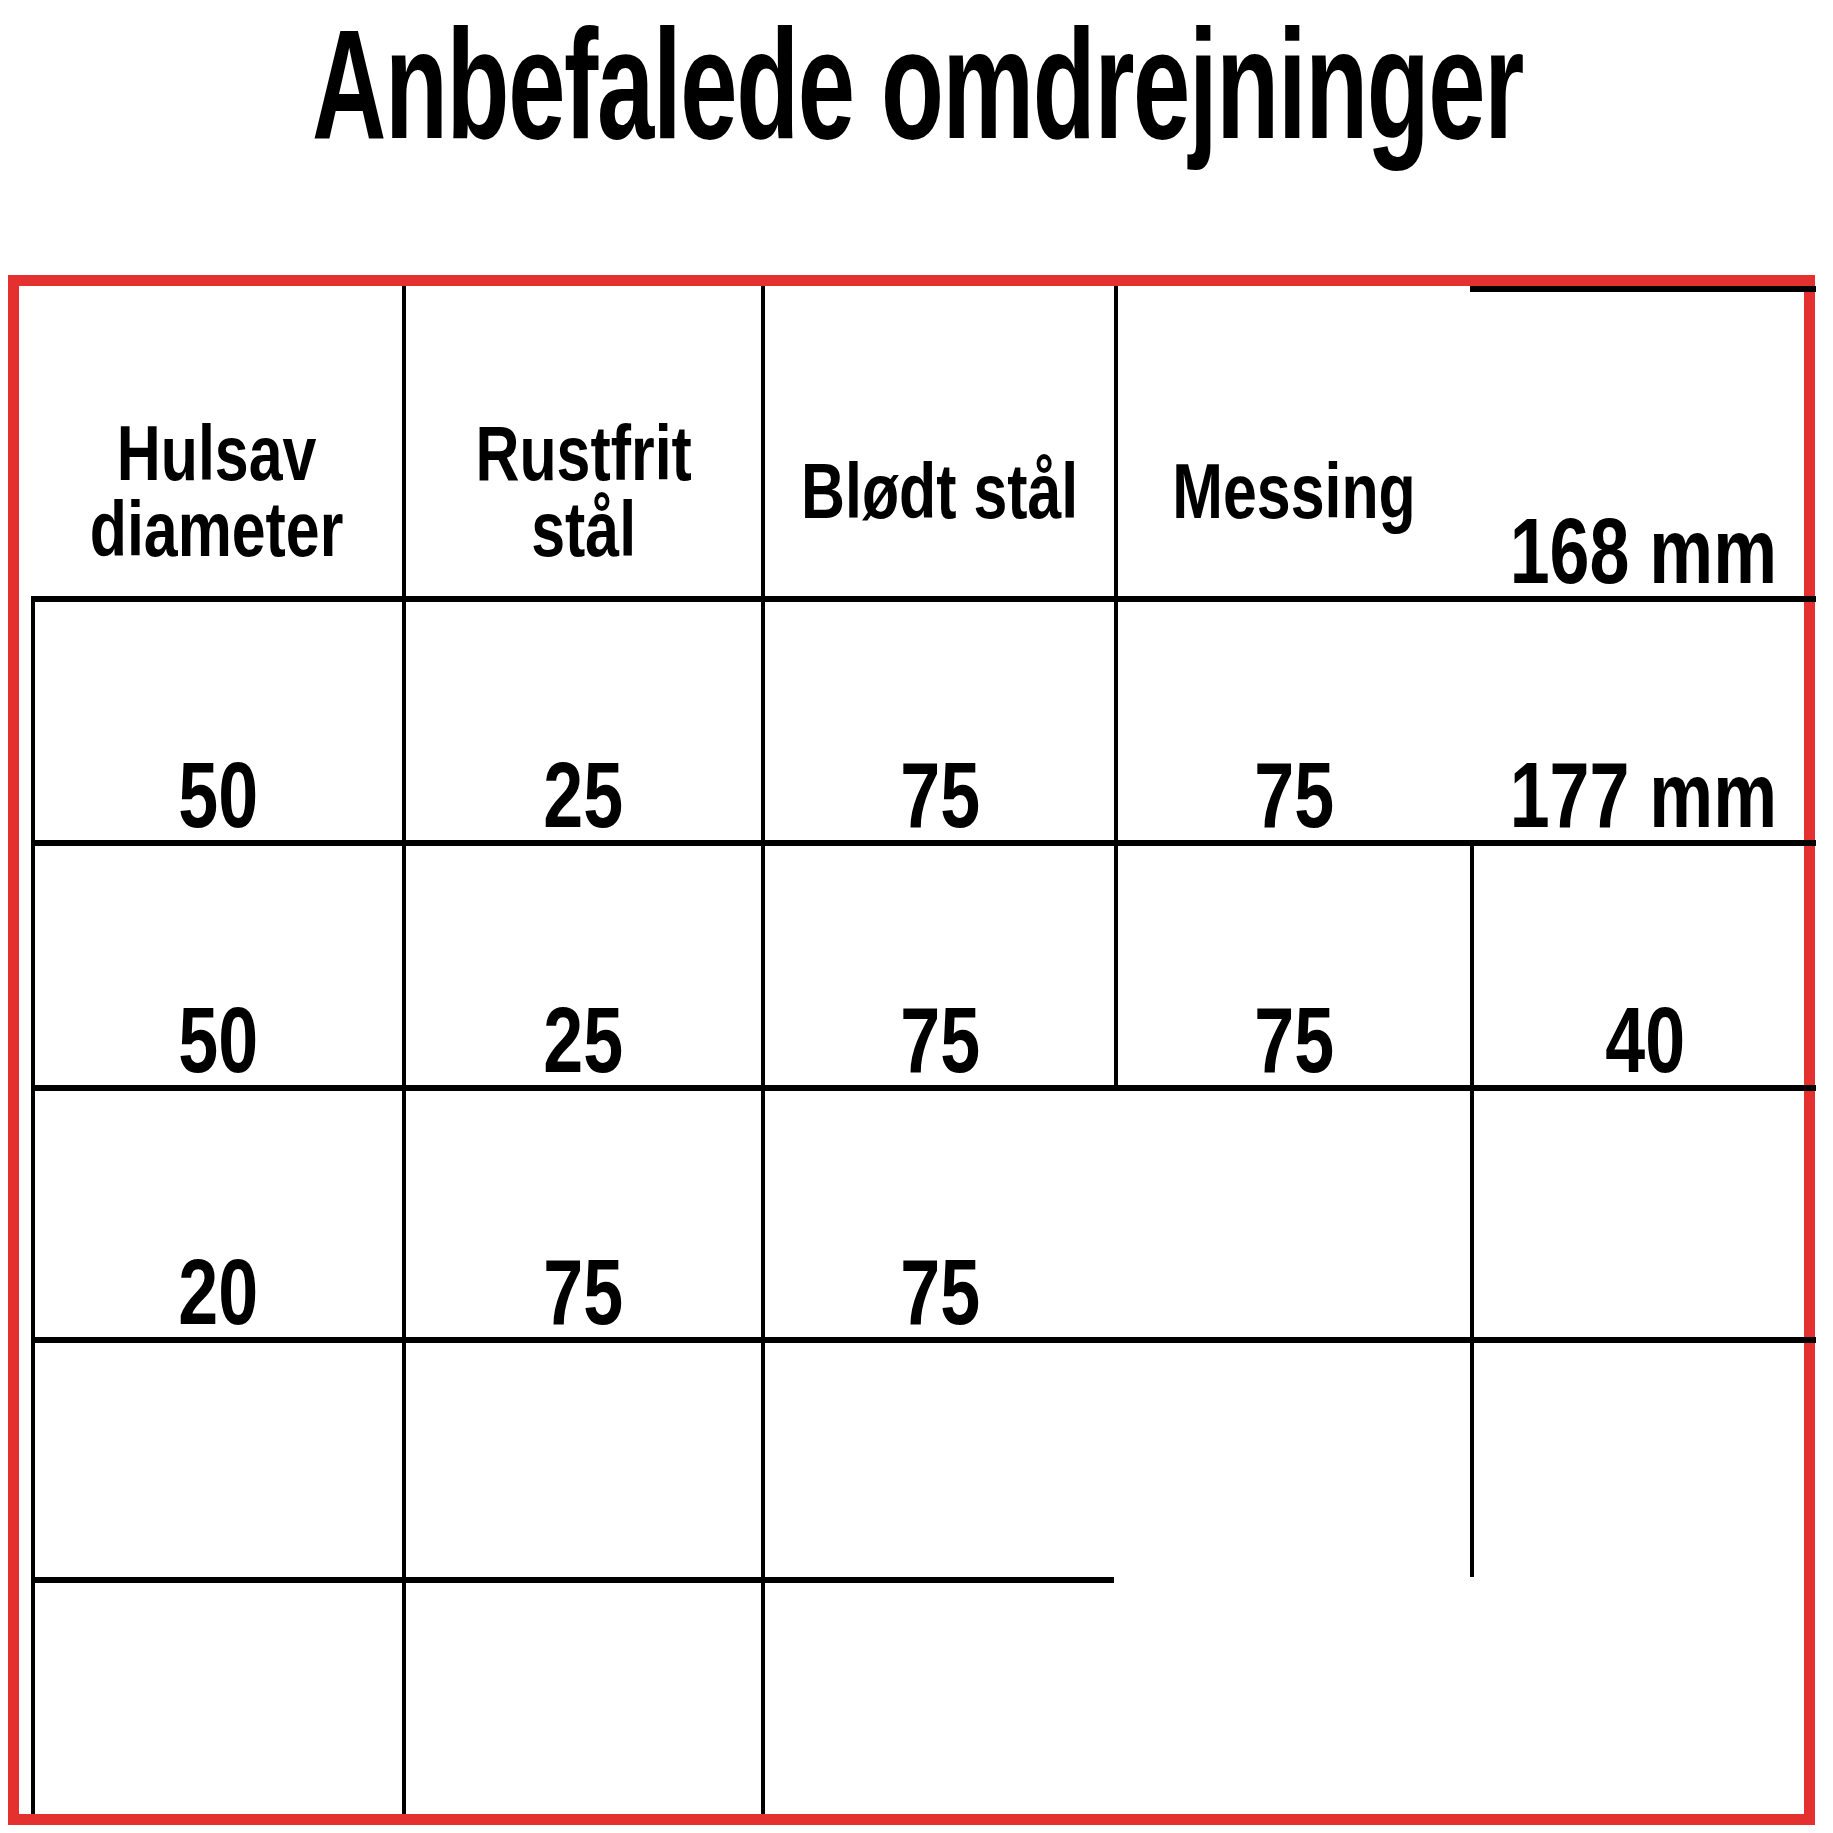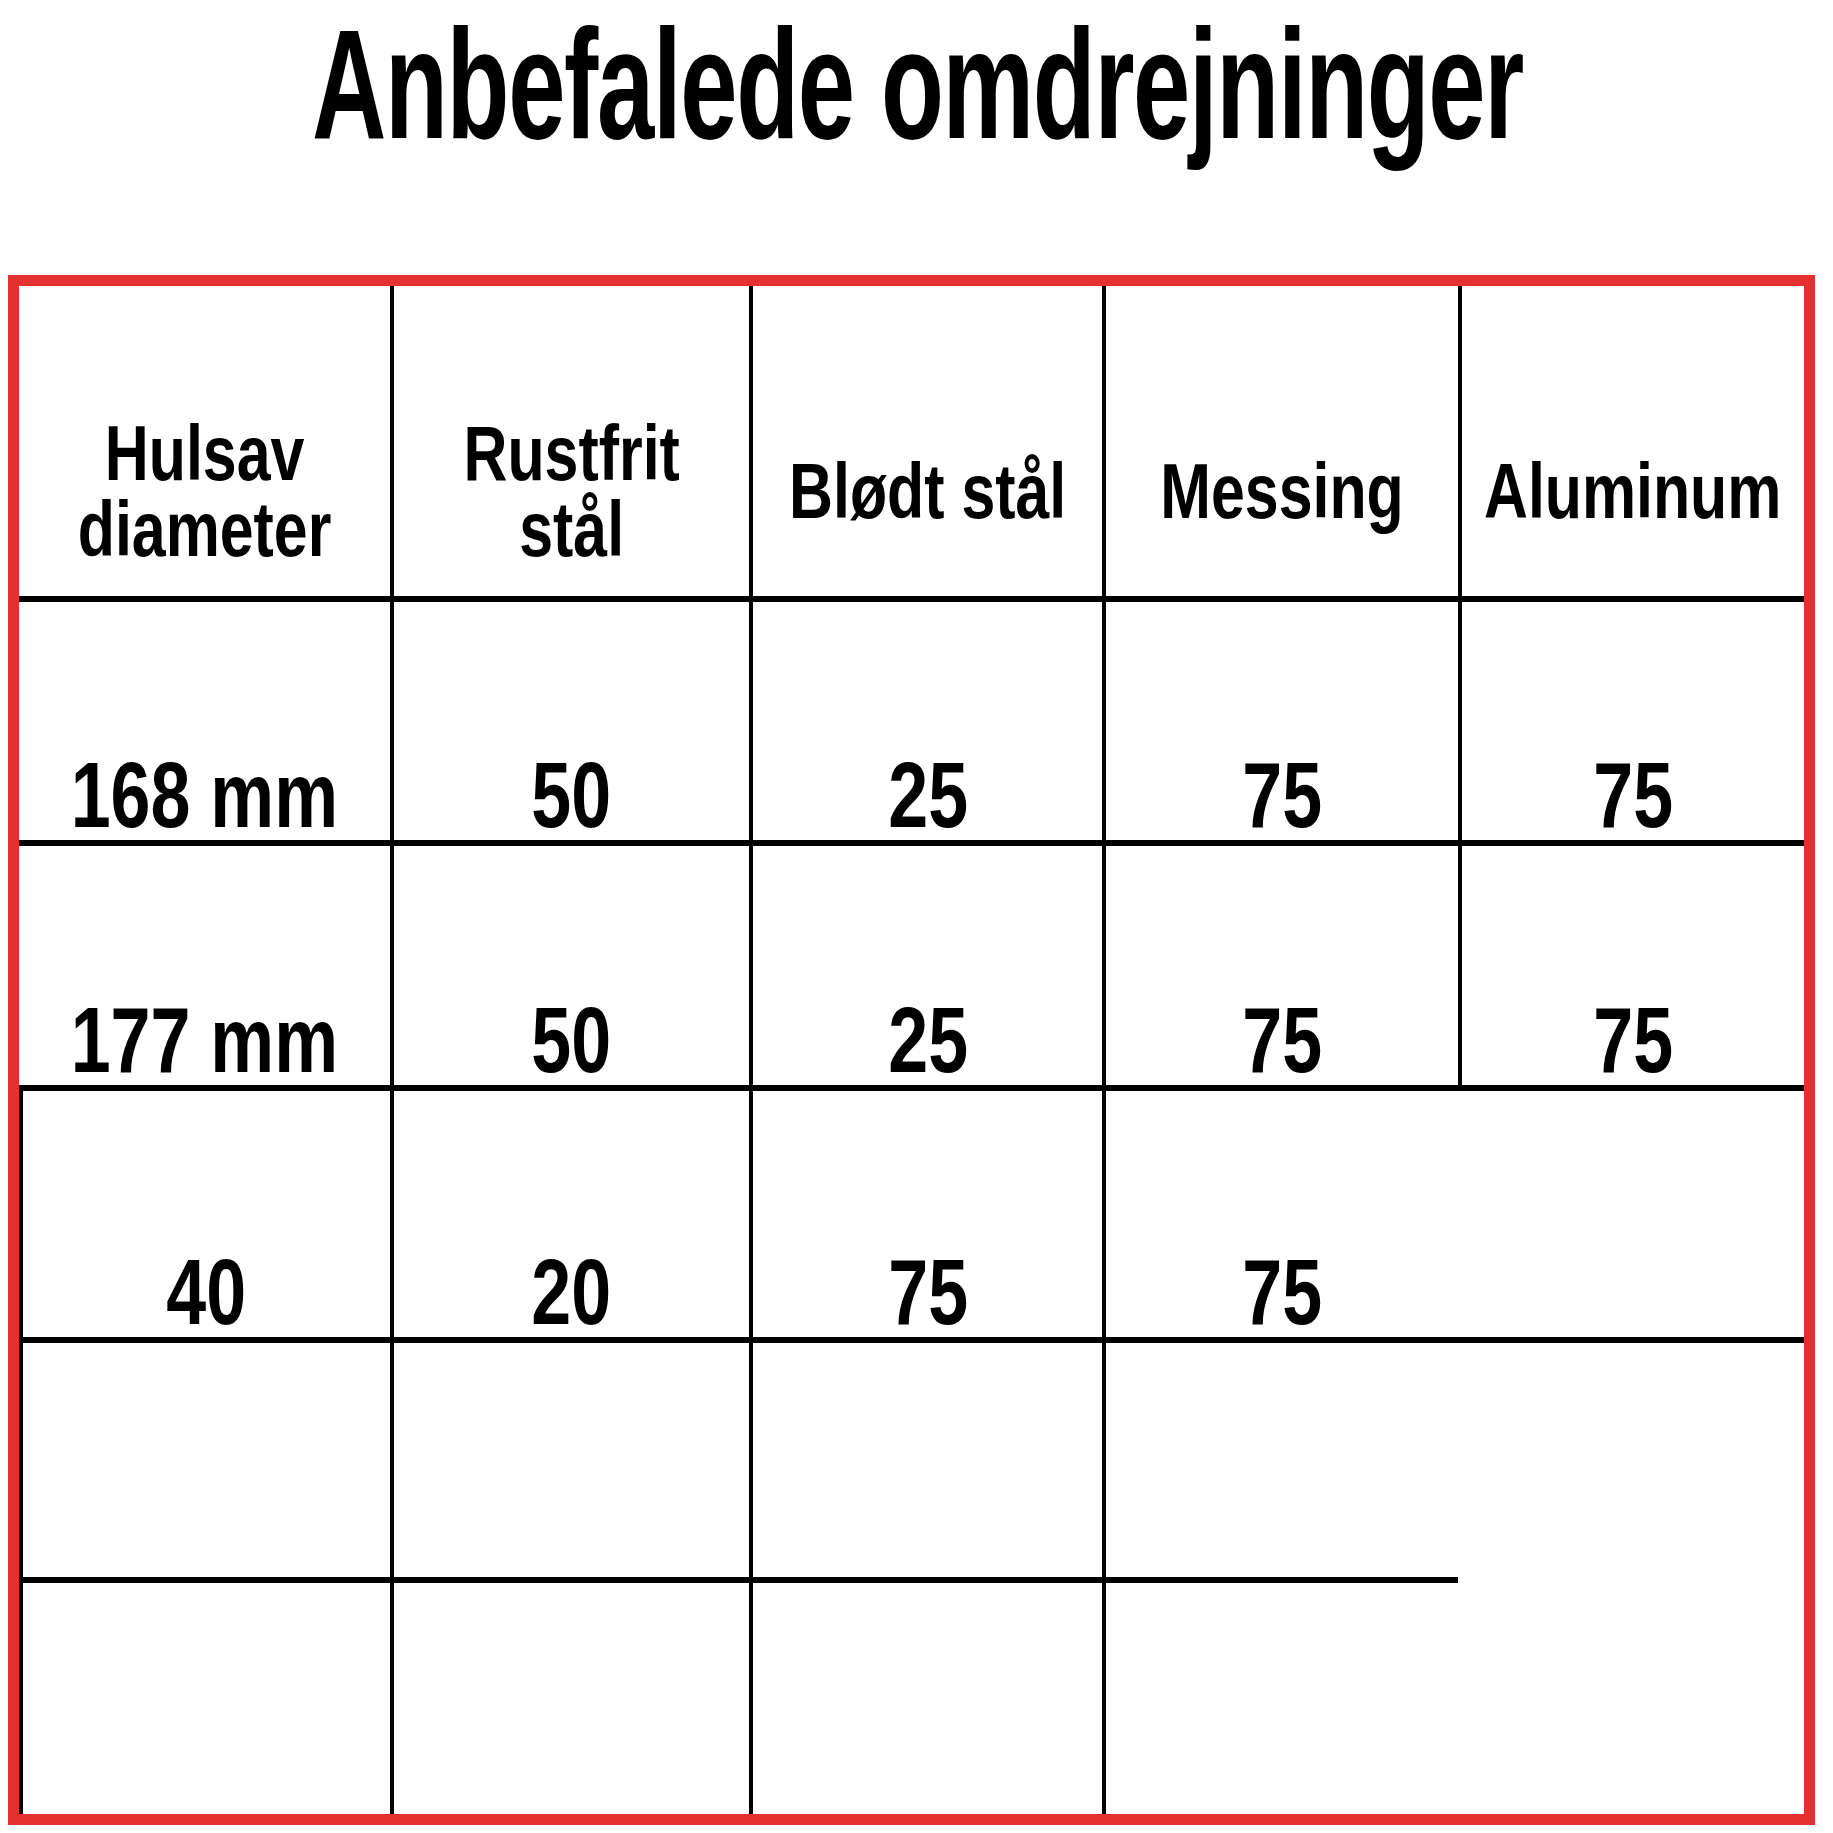--- a/index.html
+++ b/index.html
@@ -44,20 +44,21 @@
     border:11px solid var(--red);
     background:var(--bg);
   }
 
   .grid{
     display:grid;
     width:100%;
     height:100%;
     grid-template-columns:20.8% 20.1% 19.8% 19.9% auto;
     grid-template-rows:310px 244px 245px 252px 240px auto;
+    margin-left:12px;
   }
 
   .cell{
     display:flex;
     align-items:center;
     justify-content:center;
     border-left:4px solid var(--black);
     border-top:6px solid var(--black);
     overflow:hidden;
   }
@@ -98,23 +99,20 @@
       </div>
     <div class="cell header r0 c2">
         <span class="cond">Rustfrit
 stål</span>
       </div>
     <div class="cell header r0 c1">
         <span class="cond">Blødt stål</span>
       </div>
     <div class="cell header r0 c3">
         <span class="cond">Messing</span>
-      </div>
-    <div class="cell header r0 c4">
-        <span class="cond">Aluminum</span>
       </div>
 
     <div class="cell data r1 c0">
         <span class="cond">168 mm</span>
       </div>
     <div class="cell data r1 c1">
         <span class="cond">50</span>
       </div>
     <div class="cell data r1 c2">
         <span class="cond">25</span>

